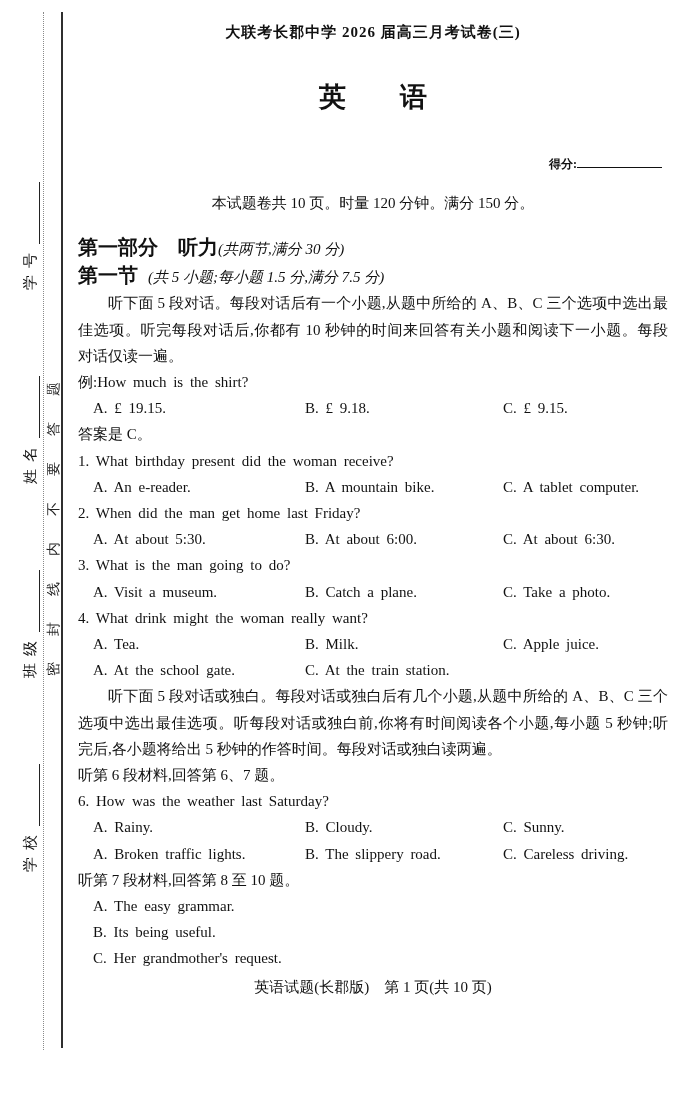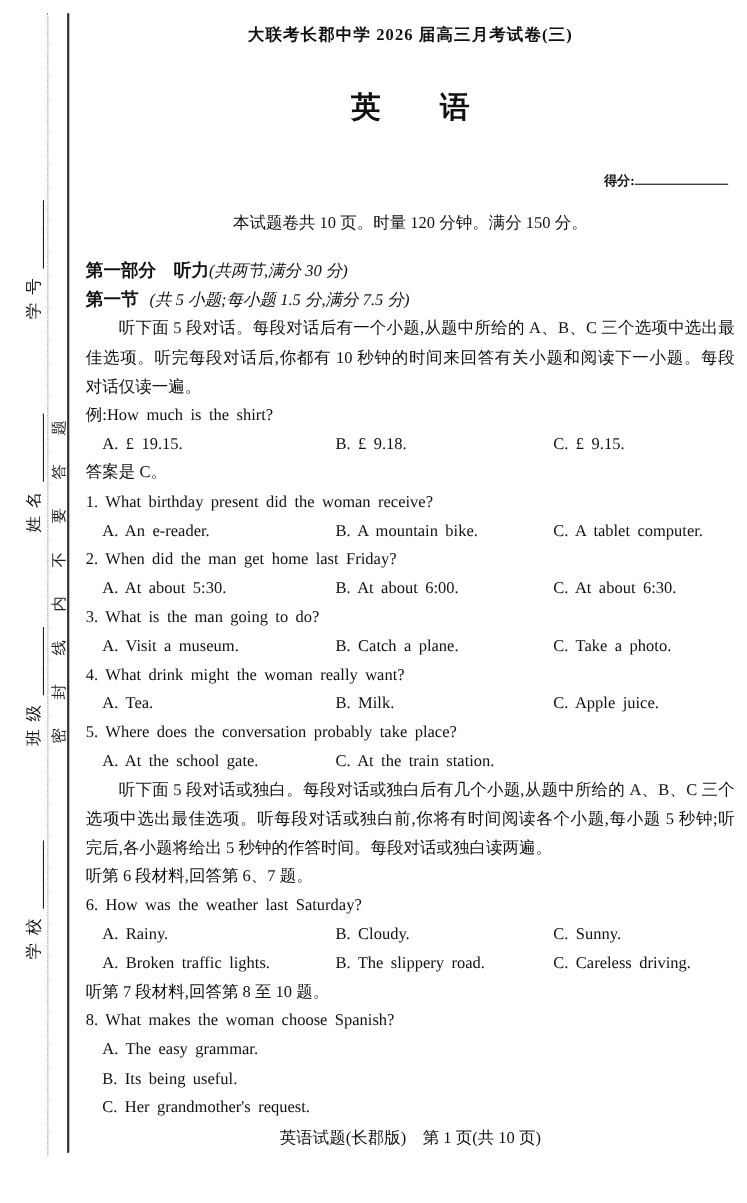--- a/index.html
+++ b/index.html
@@ -65,21 +65,21 @@
   .score-row .score-blank {
     display: inline-block; width: 85px; height: 17px;
     border-bottom: 1.5px solid #111;
   }
   .paper-info { margin-top: 14px; text-align: center; line-height: 26px; }
 
   .line { line-height: 26.2px; }
   .part-heading { margin-top: 18px; }
   .hd {
     font-family: "Liberation Sans", "DejaVu Sans", sans-serif;
-    font-weight: bold; font-size: 16px;
+    font-weight: bold; font-size: 20px;
   }
   .hd-gap { margin-left: 10px; }
   .note { font-size: 15px; font-style: italic; }
 
   .para-line { line-height: 26.2px; }
   .para-line.indent { text-indent: 2em; }
   .para-line.full { text-align: justify; text-align-last: justify; }
 
   .en { word-spacing: 3px; }
 
@@ -176,21 +176,20 @@
       <span>C. Take a photo.</span>
     </div>
 
     <div class="line en">4. What drink might the woman really want?</div>
     <div class="opts en">
       <span>A. Tea.</span>
       <span>B. Milk.</span>
       <span>C. Apple juice.</span>
     </div>
 
-    <div class="line en">5. Where does the conversation probably take place?</div>
     <div class="opts en">
       <span>A. At the school gate.</span>
       <span>C. At the train station.</span>
     </div>
 
 
     <div class="para-line indent full">听下面 5 段对话或独白。每段对话或独白后有几个小题,从题中所给的 A、B、C 三个</div>
     <div class="para-line full">选项中选出最佳选项。听每段对话或独白前,你将有时间阅读各个小题,每小题 5 秒钟;听</div>
     <div class="para-line">完后,各小题将给出 5 秒钟的作答时间。每段对话或独白读两遍。</div>
 
@@ -204,21 +203,20 @@
     </div>
 
     <div class="opts en">
       <span>A. Broken traffic lights.</span>
       <span>B. The slippery road.</span>
       <span>C. Careless driving.</span>
     </div>
 
     <div class="line">听第 7 段材料,回答第 8 至 10 题。</div>
 
-    <div class="line en">8. What makes the woman choose Spanish?</div>
     <div class="opt-stack en">A. The easy grammar.</div>
     <div class="opt-stack en">B. Its being useful.</div>
     <div class="opt-stack en">C. Her grandmother's request.</div>
 
     <div class="page-footer">英语试题(长郡版)　第 1 页(共 10 页)</div>
 
   </div>
 </div>
 
 </body></html>

